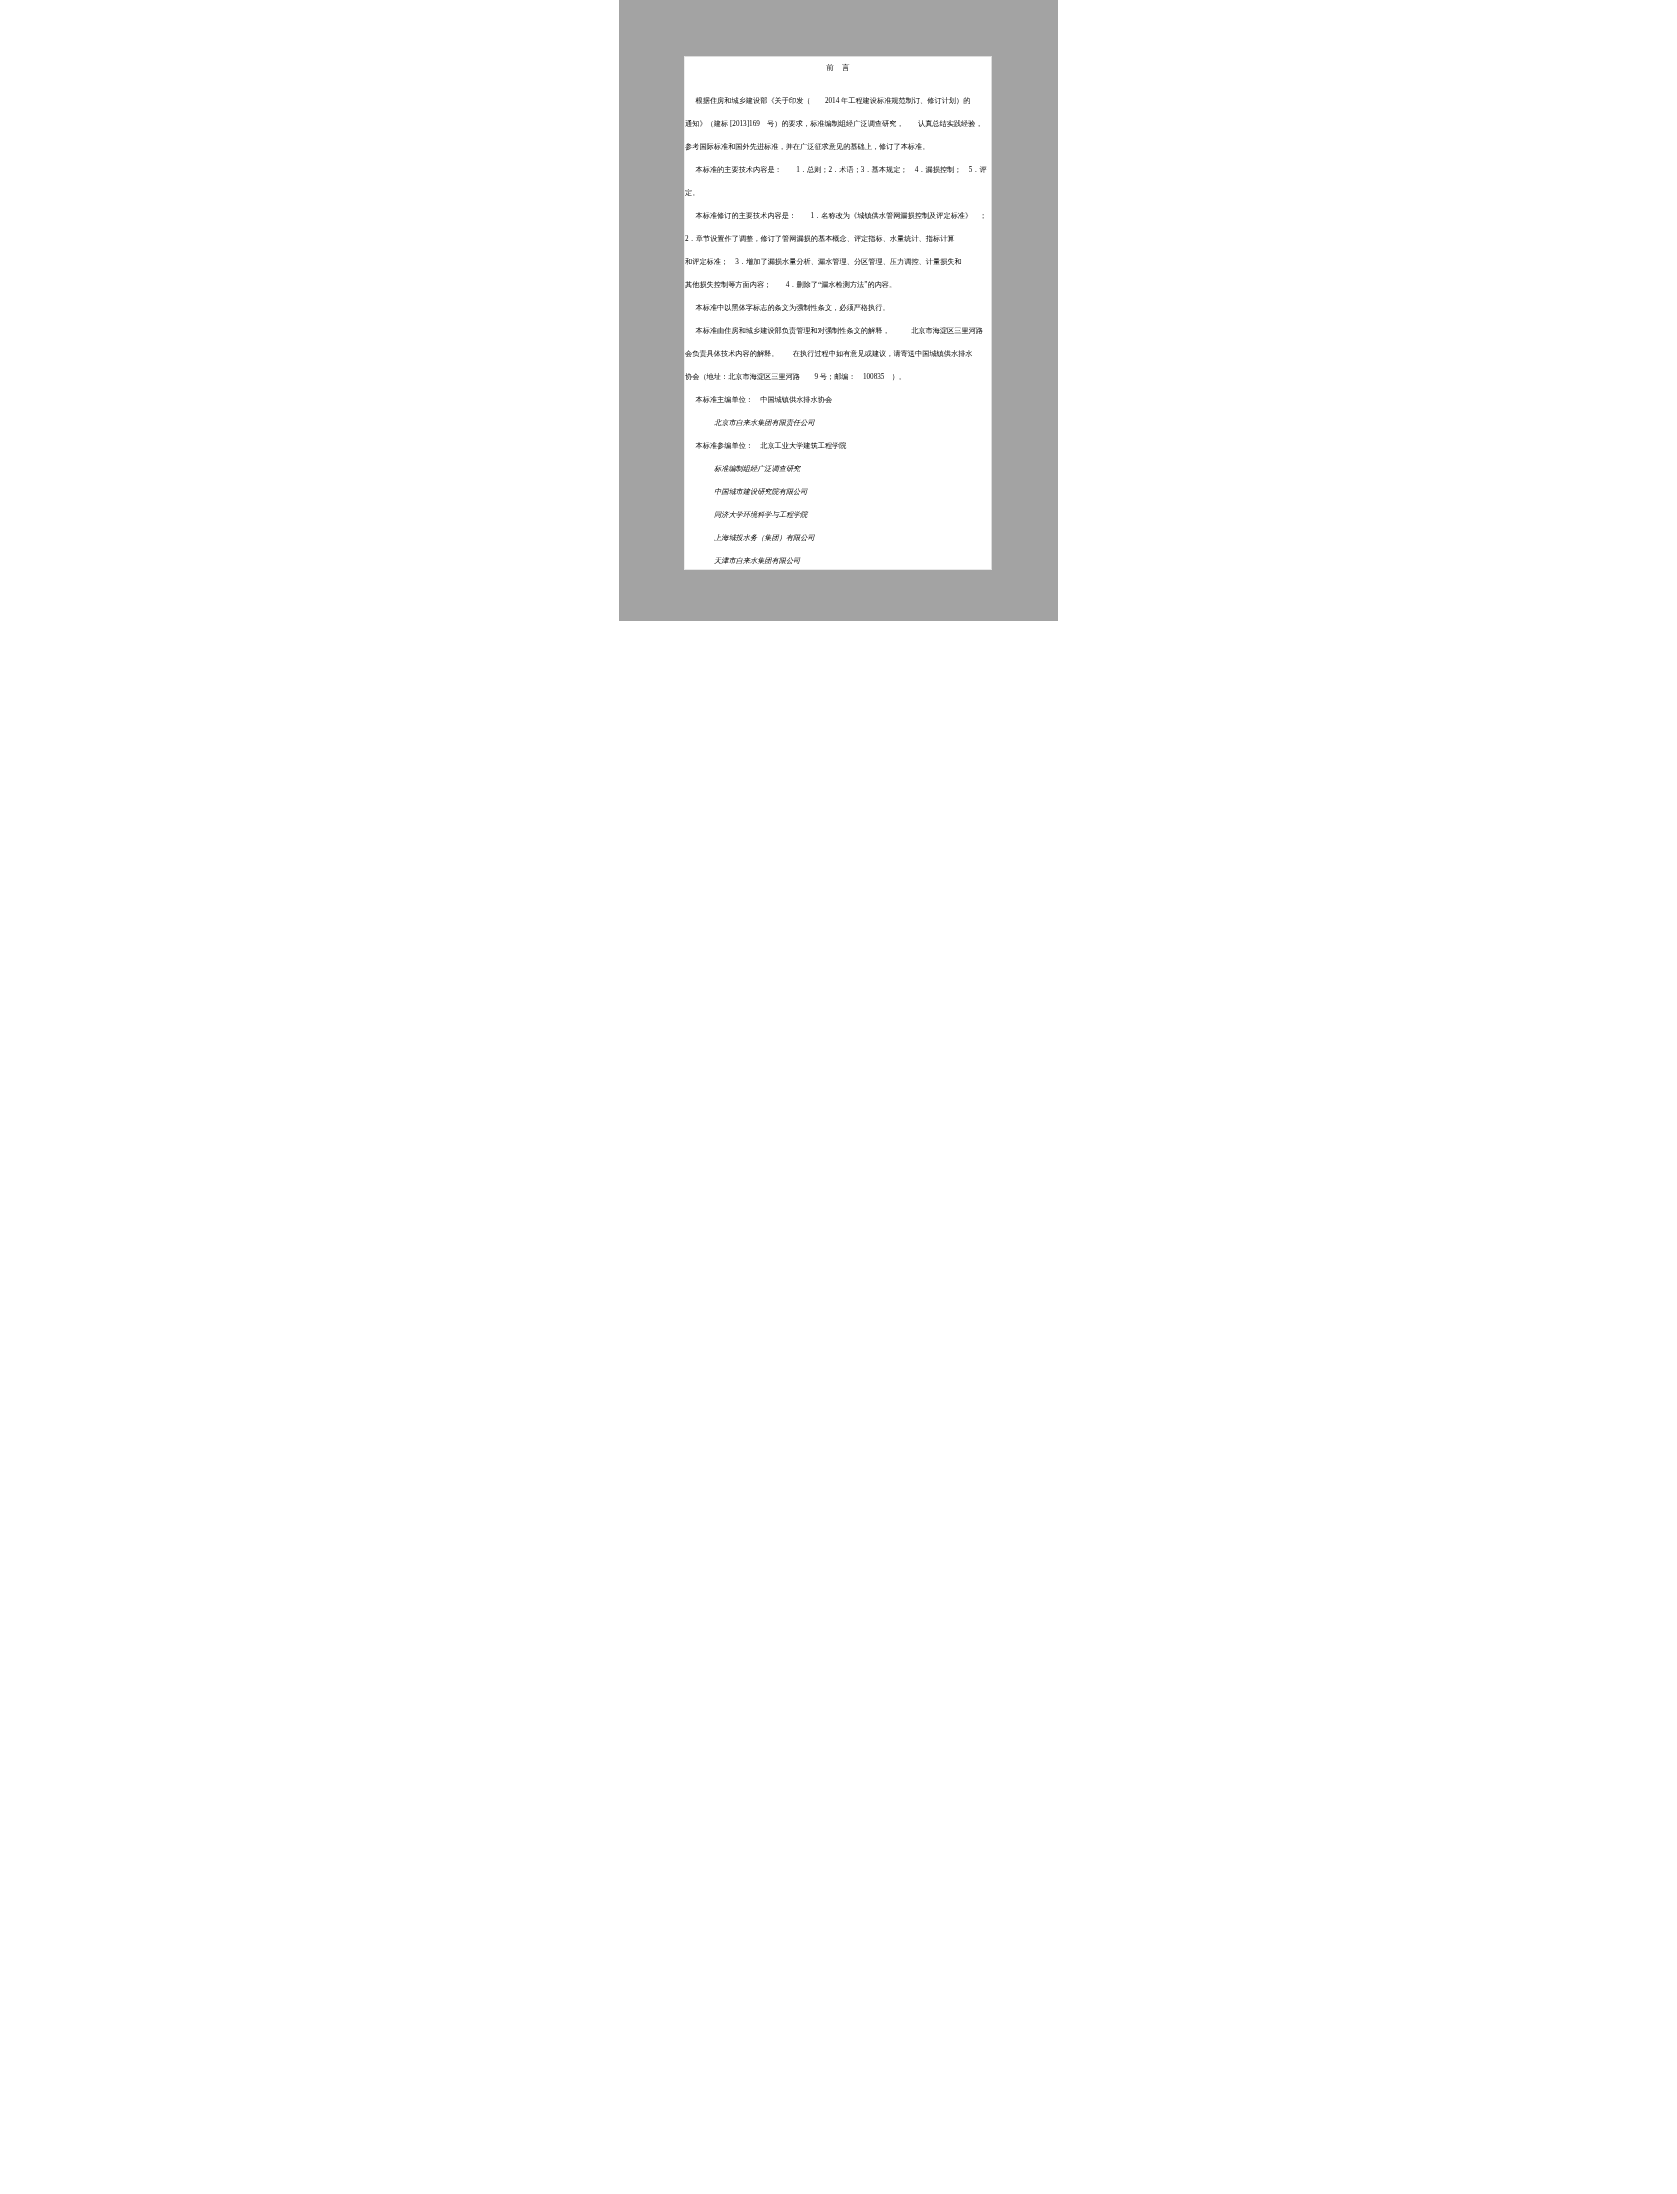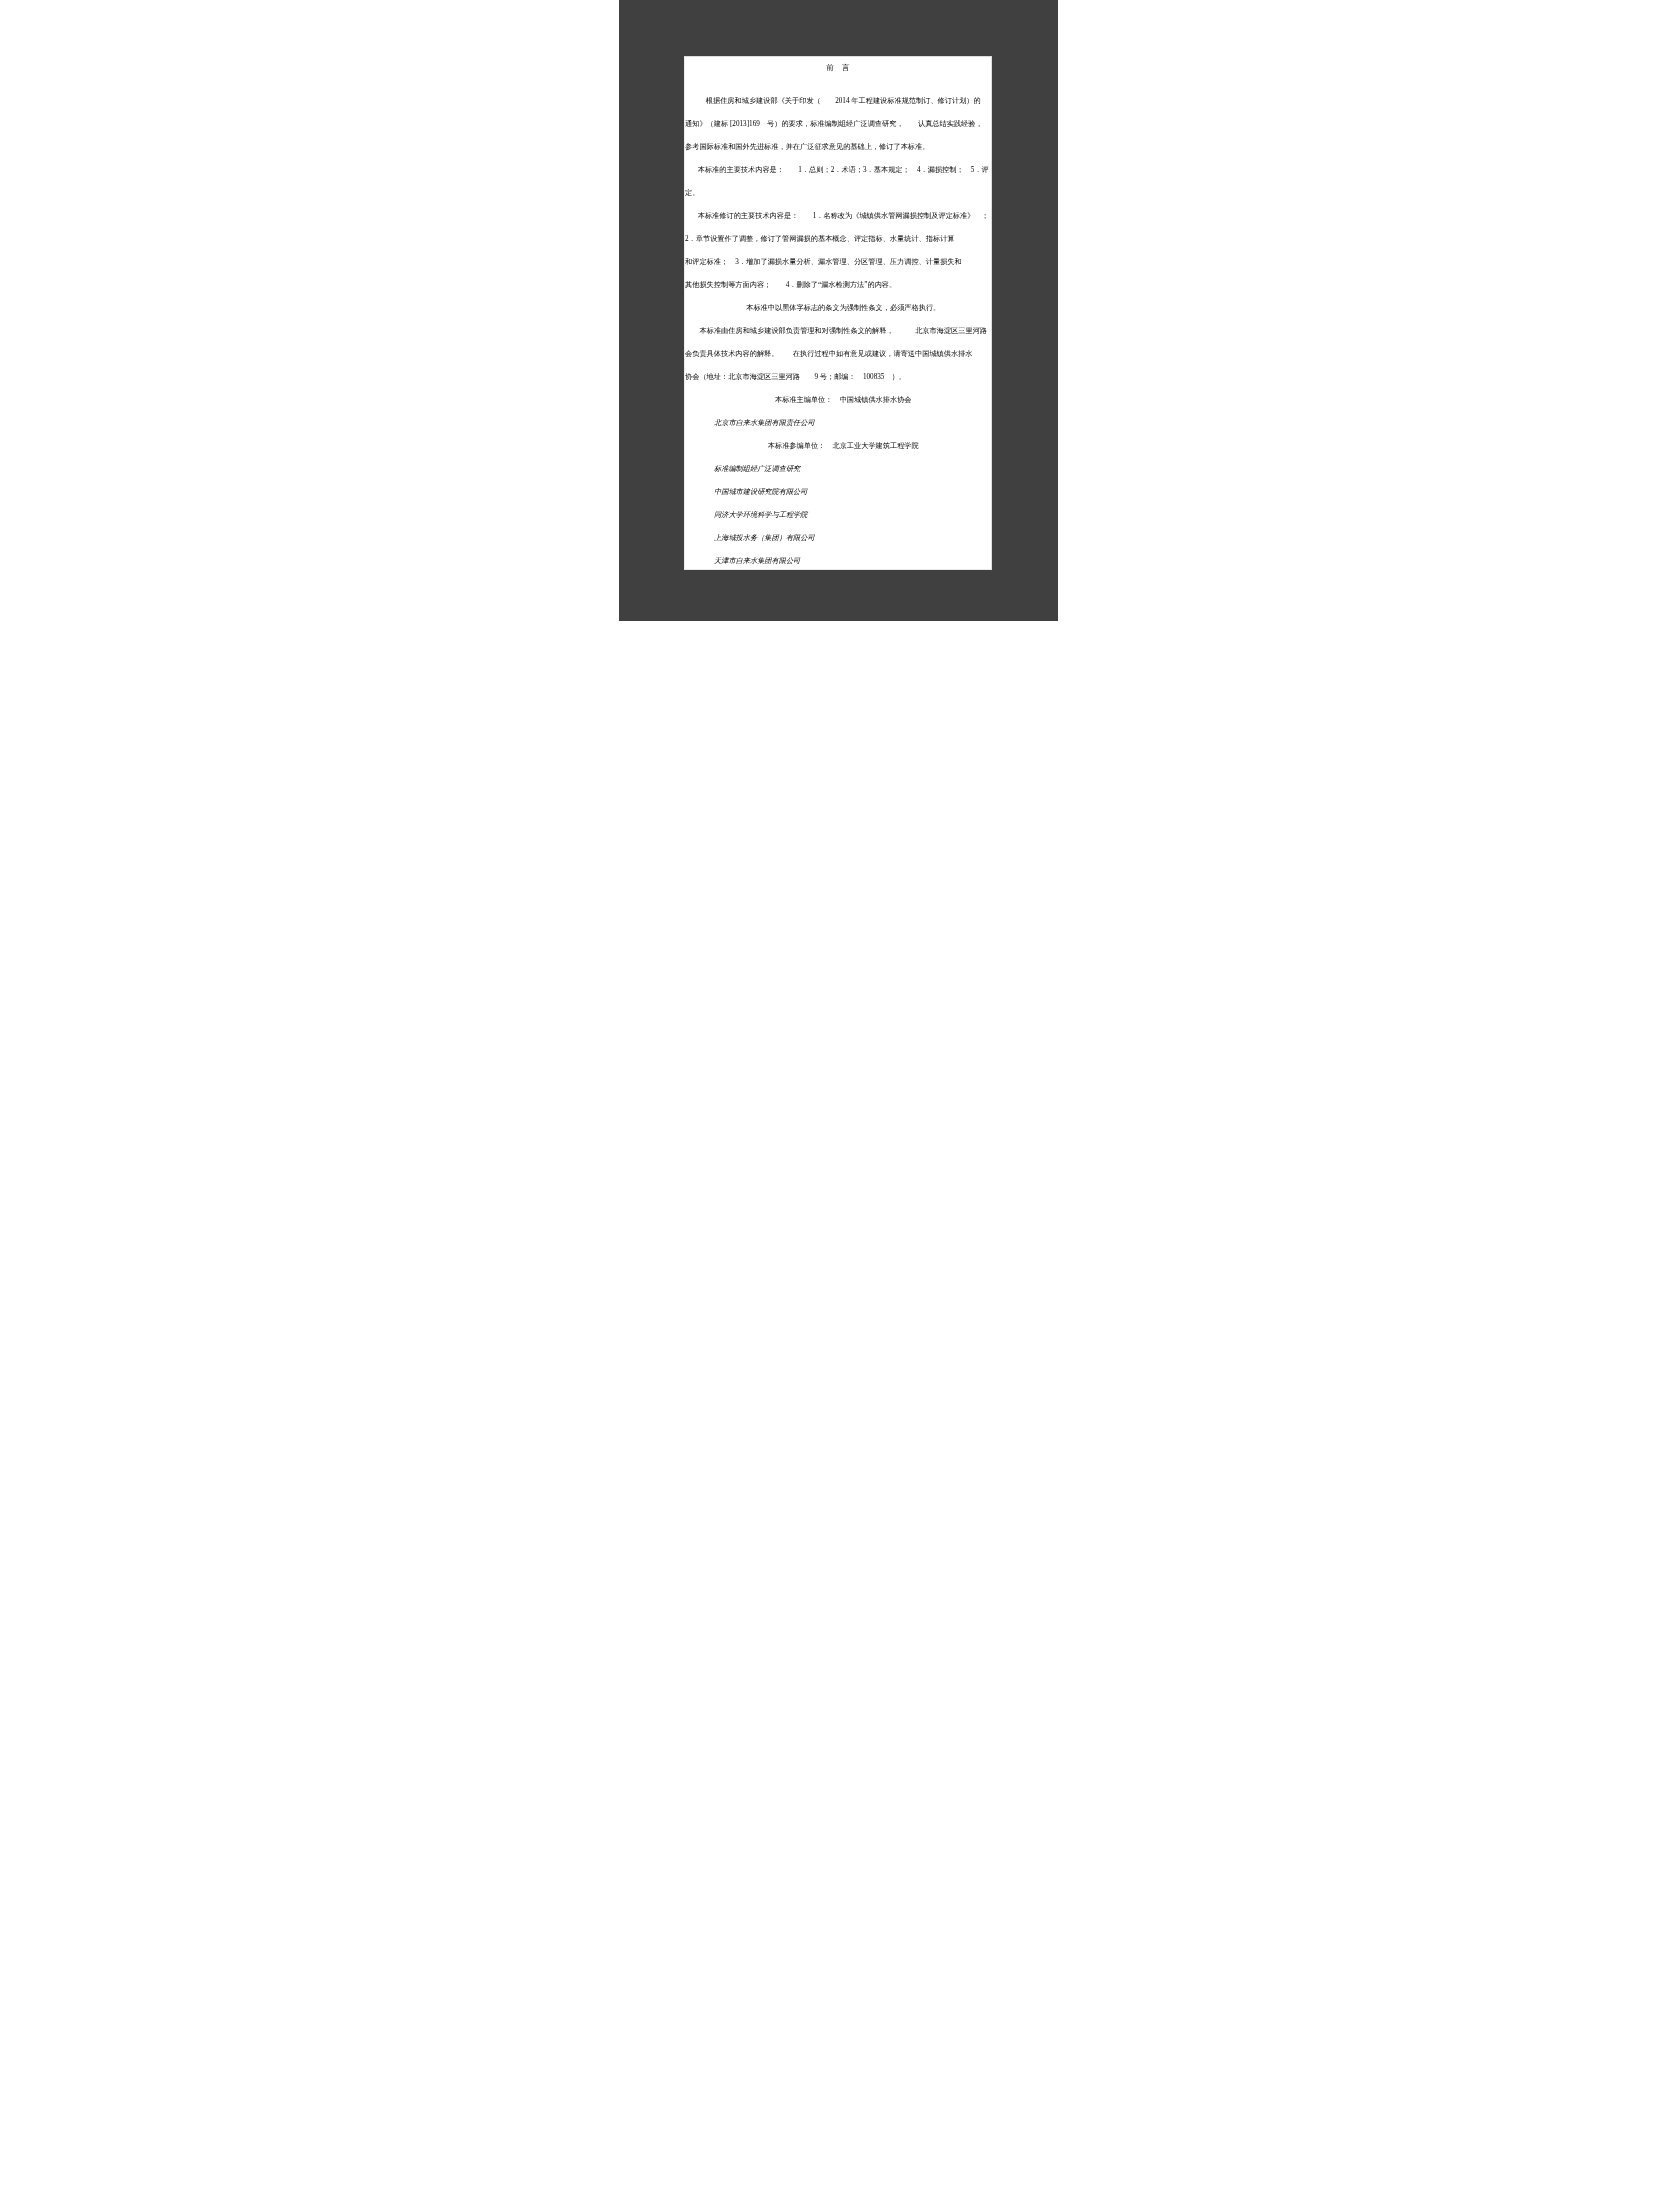--- a/index.html
+++ b/index.html
@@ -5,21 +5,21 @@
   html, body {
     margin: 0;
     padding: 0;
     background: #ffffff;
   }
   .screenshot {
     position: relative;
     width: 439px;
     height: 621px;
     margin: 0 auto;
-    background: #404040;
+    background: #a3a3a3;
     overflow: hidden;
     font-family: "Liberation Serif", "DejaVu Serif", serif;
     color: #000000;
   }
   .page {
     position: absolute;
     left: 65px;
     top: 56px;
     width: 308px;
     height: 514px;
@@ -42,21 +42,21 @@
   }
   .lines {
     margin-top: 10.5px;
   }
   .line {
     height: 23px;
     line-height: 23px;
     font-size: 7.2px;
     white-space: pre;
   }
-  .indent-para { padding-left: 10.5px; text-align: center; }
+  .indent-para { padding-left: 10.5px; }
   .indent-unit { padding-left: 29px; font-style: italic; }
 </style>
 </head>
 <body>
 
 <div class="screenshot">
   <div class="page">
     <div class="title">前　言</div>
     <div class="lines">
         <div class="line indent-para">根据住房和城乡建设部《关于印发（　　2014 年工程建设标准规范制订、修订计划）的</div>

